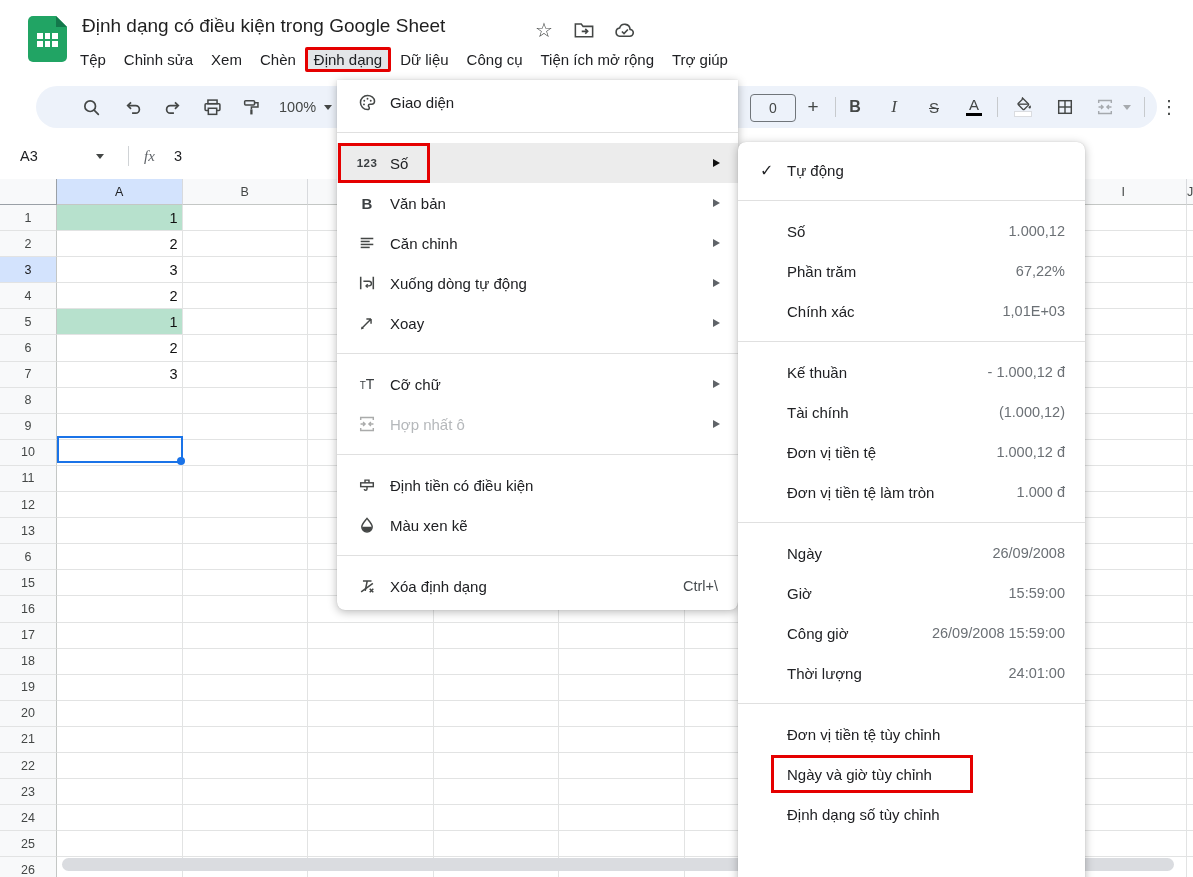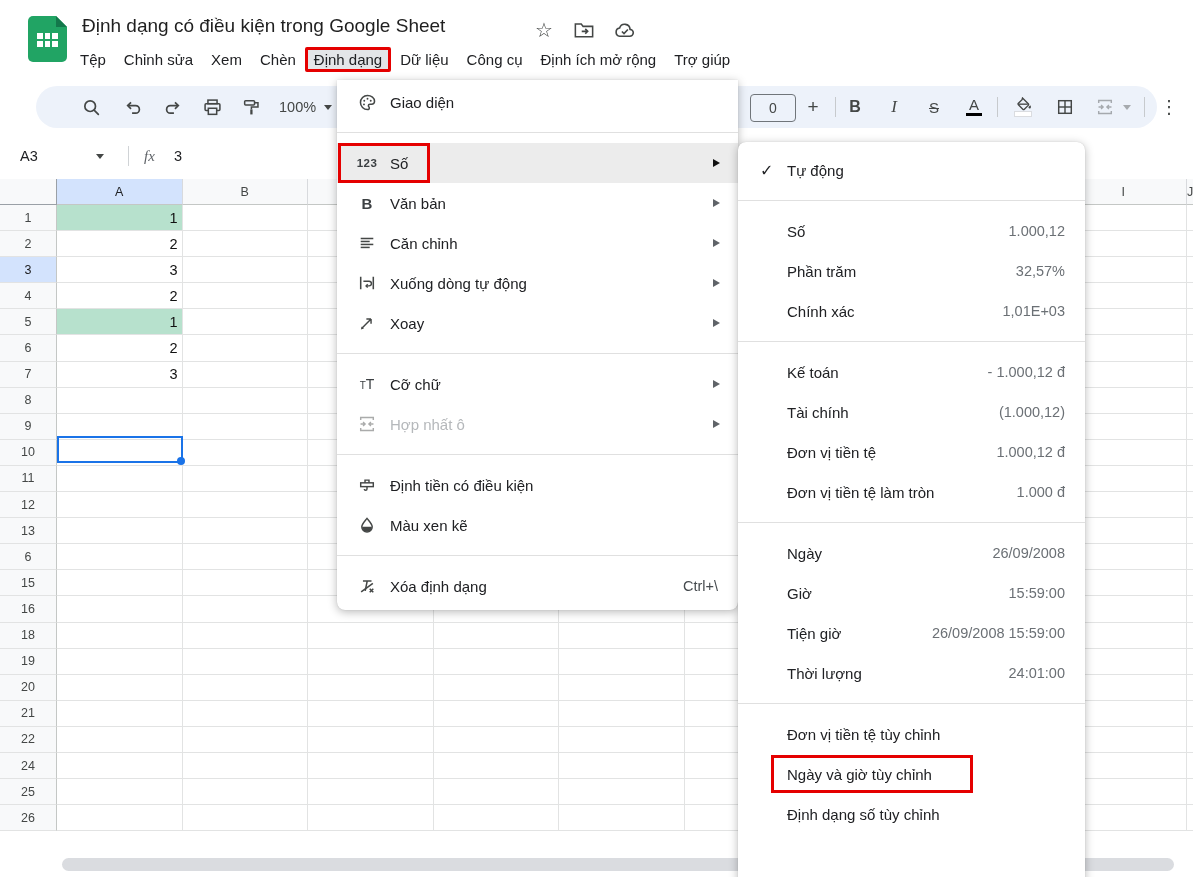--- a/index.html
+++ b/index.html
@@ -113,21 +113,21 @@
       </svg>
   </div>
   <div class="menubar">
       <div class="menubar-item">Tệp</div>
       <div class="menubar-item">Chỉnh sửa</div>
       <div class="menubar-item">Xem</div>
       <div class="menubar-item">Chèn</div>
       <div class="menubar-item annotated">Định dạng</div>
       <div class="menubar-item">Dữ liệu</div>
       <div class="menubar-item">Công cụ</div>
-      <div class="menubar-item">Định ích mở rộng</div>
+      <div class="menubar-item">Tiện ích mở rộng</div>
       <div class="menubar-item">Trợ giúp</div>
     </div>
 </div>
 
 <div class="toolbar">
   <div class="tb" style="left:40px">
     <svg width="19" height="19" viewBox="0 0 20 20">
         <circle cx="8.6" cy="8.6" r="5.6" fill="none" stroke="#444746" stroke-width="1.8"></circle>
         <line x1="13" y1="13" x2="17.2" y2="17.2" stroke="#444746" stroke-width="1.8" stroke-linecap="round"></line>
       </svg>
@@ -447,20 +447,33 @@
         <div class="cell" style="width: 125.5px;"></div>
         <div class="cell" style="width: 125.5px;"></div>
         <div class="cell" style="width: 125.5px;"></div>
         <div class="cell" style="width: 125.5px;"></div>
         <div class="cell" style="width: 125.5px;"></div>
         <div class="cell" style="width: 125.5px;"></div>
         <div class="cell" style="width: 125.5px;"></div>
         <div class="cell" style="width: 8px;"></div>
       </div>
       <div class="sheet-row">
+        <div class="row-header">17</div>
+        <div class="cell" style="width: 125.5px;"></div>
+        <div class="cell" style="width: 125.5px;"></div>
+        <div class="cell" style="width: 125.5px;"></div>
+        <div class="cell" style="width: 125.5px;"></div>
+        <div class="cell" style="width: 125.5px;"></div>
+        <div class="cell" style="width: 125.5px;"></div>
+        <div class="cell" style="width: 125.5px;"></div>
+        <div class="cell" style="width: 125.5px;"></div>
+        <div class="cell" style="width: 125.5px;"></div>
+        <div class="cell" style="width: 8px;"></div>
+      </div>
+      <div class="sheet-row">
         <div class="row-header">18</div>
         <div class="cell" style="width: 125.5px;"></div>
         <div class="cell" style="width: 125.5px;"></div>
         <div class="cell" style="width: 125.5px;"></div>
         <div class="cell" style="width: 125.5px;"></div>
         <div class="cell" style="width: 125.5px;"></div>
         <div class="cell" style="width: 125.5px;"></div>
         <div class="cell" style="width: 125.5px;"></div>
         <div class="cell" style="width: 125.5px;"></div>
         <div class="cell" style="width: 125.5px;"></div>
@@ -500,20 +513,33 @@
         <div class="cell" style="width: 125.5px;"></div>
         <div class="cell" style="width: 125.5px;"></div>
         <div class="cell" style="width: 125.5px;"></div>
         <div class="cell" style="width: 125.5px;"></div>
         <div class="cell" style="width: 125.5px;"></div>
         <div class="cell" style="width: 125.5px;"></div>
         <div class="cell" style="width: 8px;"></div>
       </div>
       <div class="sheet-row">
         <div class="row-header">22</div>
+        <div class="cell" style="width: 125.5px;"></div>
+        <div class="cell" style="width: 125.5px;"></div>
+        <div class="cell" style="width: 125.5px;"></div>
+        <div class="cell" style="width: 125.5px;"></div>
+        <div class="cell" style="width: 125.5px;"></div>
+        <div class="cell" style="width: 125.5px;"></div>
+        <div class="cell" style="width: 125.5px;"></div>
+        <div class="cell" style="width: 125.5px;"></div>
+        <div class="cell" style="width: 125.5px;"></div>
+        <div class="cell" style="width: 8px;"></div>
+      </div>
+      <div class="sheet-row">
+        <div class="row-header">23</div>
         <div class="cell" style="width: 125.5px;"></div>
         <div class="cell" style="width: 125.5px;"></div>
         <div class="cell" style="width: 125.5px;"></div>
         <div class="cell" style="width: 125.5px;"></div>
         <div class="cell" style="width: 125.5px;"></div>
         <div class="cell" style="width: 125.5px;"></div>
         <div class="cell" style="width: 125.5px;"></div>
         <div class="cell" style="width: 125.5px;"></div>
         <div class="cell" style="width: 125.5px;"></div>
         <div class="cell" style="width: 8px;"></div>
@@ -685,29 +711,29 @@
       <div class="s-check">✓</div>
       <div class="s-label">Tự động</div>
     </div>
     <div class="m-divider"></div>
     <div class="s-item">
       <div class="s-label">Số</div>
       <div class="s-example">1.000,12</div>
     </div>
     <div class="s-item">
       <div class="s-label">Phần trăm</div>
-      <div class="s-example">32,57%</div>
+      <div class="s-example">67,22%</div>
     </div>
     <div class="s-item">
       <div class="s-label">Chính xác</div>
       <div class="s-example">1,01E+03</div>
     </div>
     <div class="m-divider"></div>
     <div class="s-item">
-      <div class="s-label">Kế toán</div>
+      <div class="s-label">Kế thuần</div>
       <div class="s-example">- 1.000,12 đ</div>
     </div>
     <div class="s-item">
       <div class="s-label">Tài chính</div>
       <div class="s-example">(1.000,12)</div>
     </div>
     <div class="s-item">
       <div class="s-label">Đơn vị tiền tệ</div>
       <div class="s-example">1.000,12 đ</div>
     </div>
@@ -718,21 +744,21 @@
     <div class="m-divider"></div>
     <div class="s-item">
       <div class="s-label">Ngày</div>
       <div class="s-example">26/09/2008</div>
     </div>
     <div class="s-item">
       <div class="s-label">Giờ</div>
       <div class="s-example">15:59:00</div>
     </div>
     <div class="s-item">
-      <div class="s-label">Tiện giờ</div>
+      <div class="s-label">Công giờ</div>
       <div class="s-example">26/09/2008 15:59:00</div>
     </div>
     <div class="s-item">
       <div class="s-label">Thời lượng</div>
       <div class="s-example">24:01:00</div>
     </div>
     <div class="m-divider"></div>
     <div class="s-item">
       <div class="s-label">Đơn vị tiền tệ tùy chỉnh</div>
     </div>

